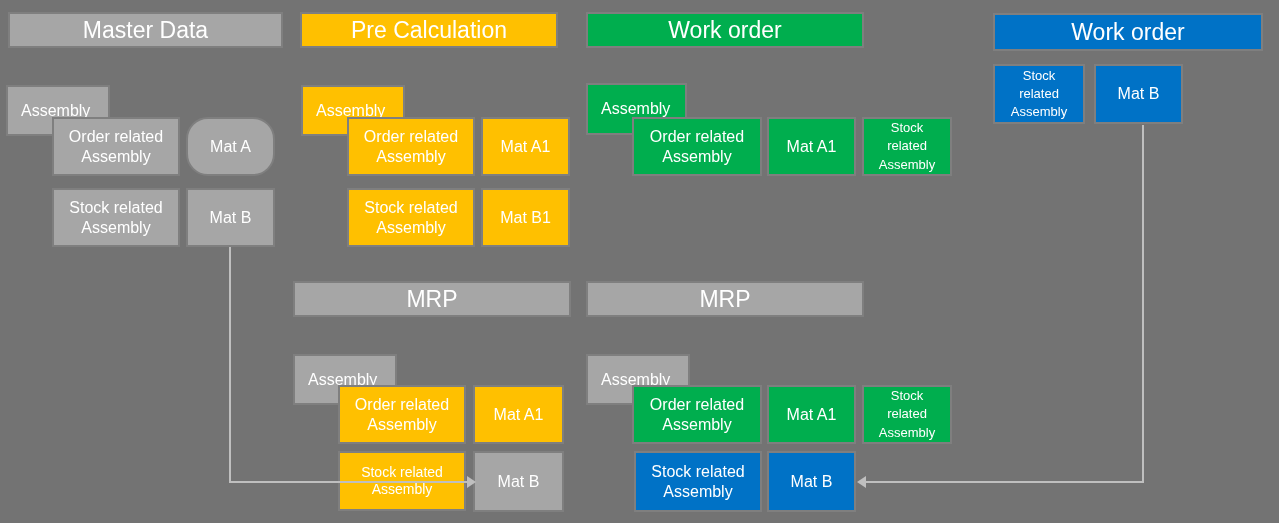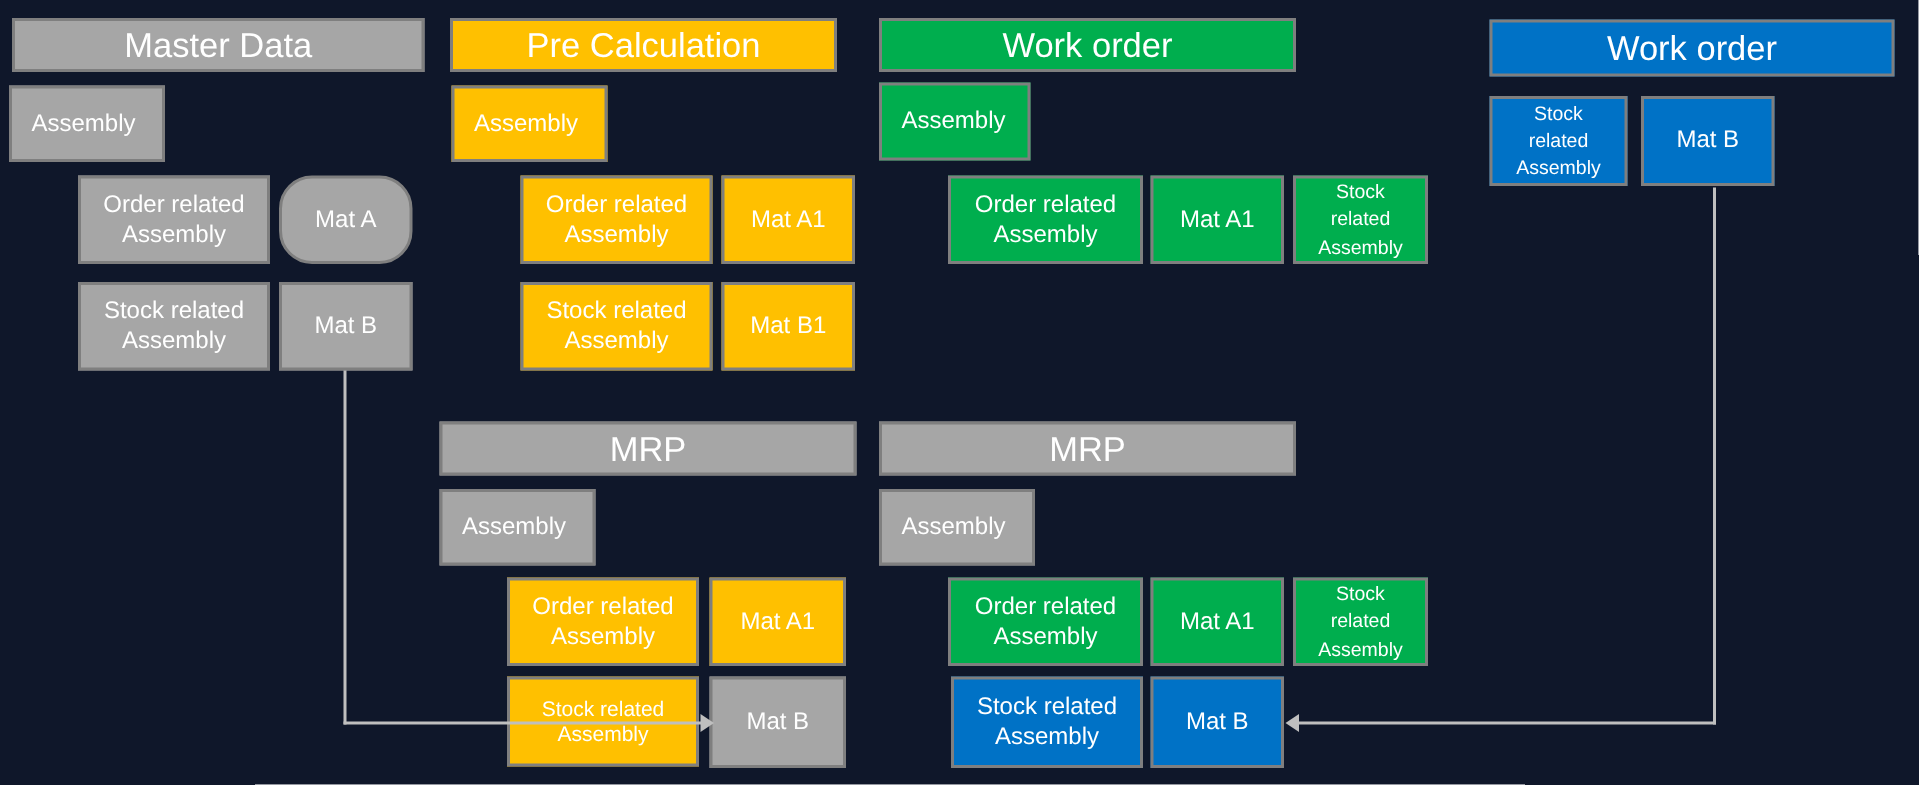--- a/index.html
+++ b/index.html
@@ -9,21 +9,21 @@
     --green:#00AE4E;
     --blue:#0072C6;
     --conn:#BFBFBF;
     --text:#FFFFFF;
   }
   html,body{margin:0;padding:0;background:#FFFFFF;}
   #canvas{
     position:relative;
     width:1279px;
     height:523px;
-    background:#0f172a;
+    background:#737373;
     font-family:"Liberation Sans", sans-serif;
     overflow:hidden;
   }
   .box{
     position:absolute;
     box-sizing:border-box;
     border:2px solid var(--gray-border);
     color:var(--text);
     display:flex;
     align-items:center;
@@ -32,21 +32,21 @@
     font-size:16px;
     line-height:1.25;
     padding:2px 6px;
     z-index:1;
   }
   .gray{background:var(--gray);}
   .yellow{background:var(--yellow);}
   .green{background:var(--green);}
   .blue{background:var(--blue);}
   .header{font-size:23px;padding:0;}
-  .leftalign{justify-content:flex-start;text-align:right;padding-left:13px;}
+  .leftalign{justify-content:flex-start;text-align:right;padding-left:13px;margin-top:28px;}
   .small{font-size:13px;line-height:1.4;padding:2px 15px;}
   .mid{font-size:14px;}
   .connector{position:absolute;background:var(--conn);z-index:5;}
   .arrowhead{position:absolute;width:0;height:0;z-index:5;}
   .arrow-right{border-top:6px solid transparent;border-bottom:6px solid transparent;border-left:9px solid var(--conn);}
   .arrow-left{border-top:6px solid transparent;border-bottom:6px solid transparent;border-right:9px solid var(--conn);}
 </style>
 </head>
 <body>
 

